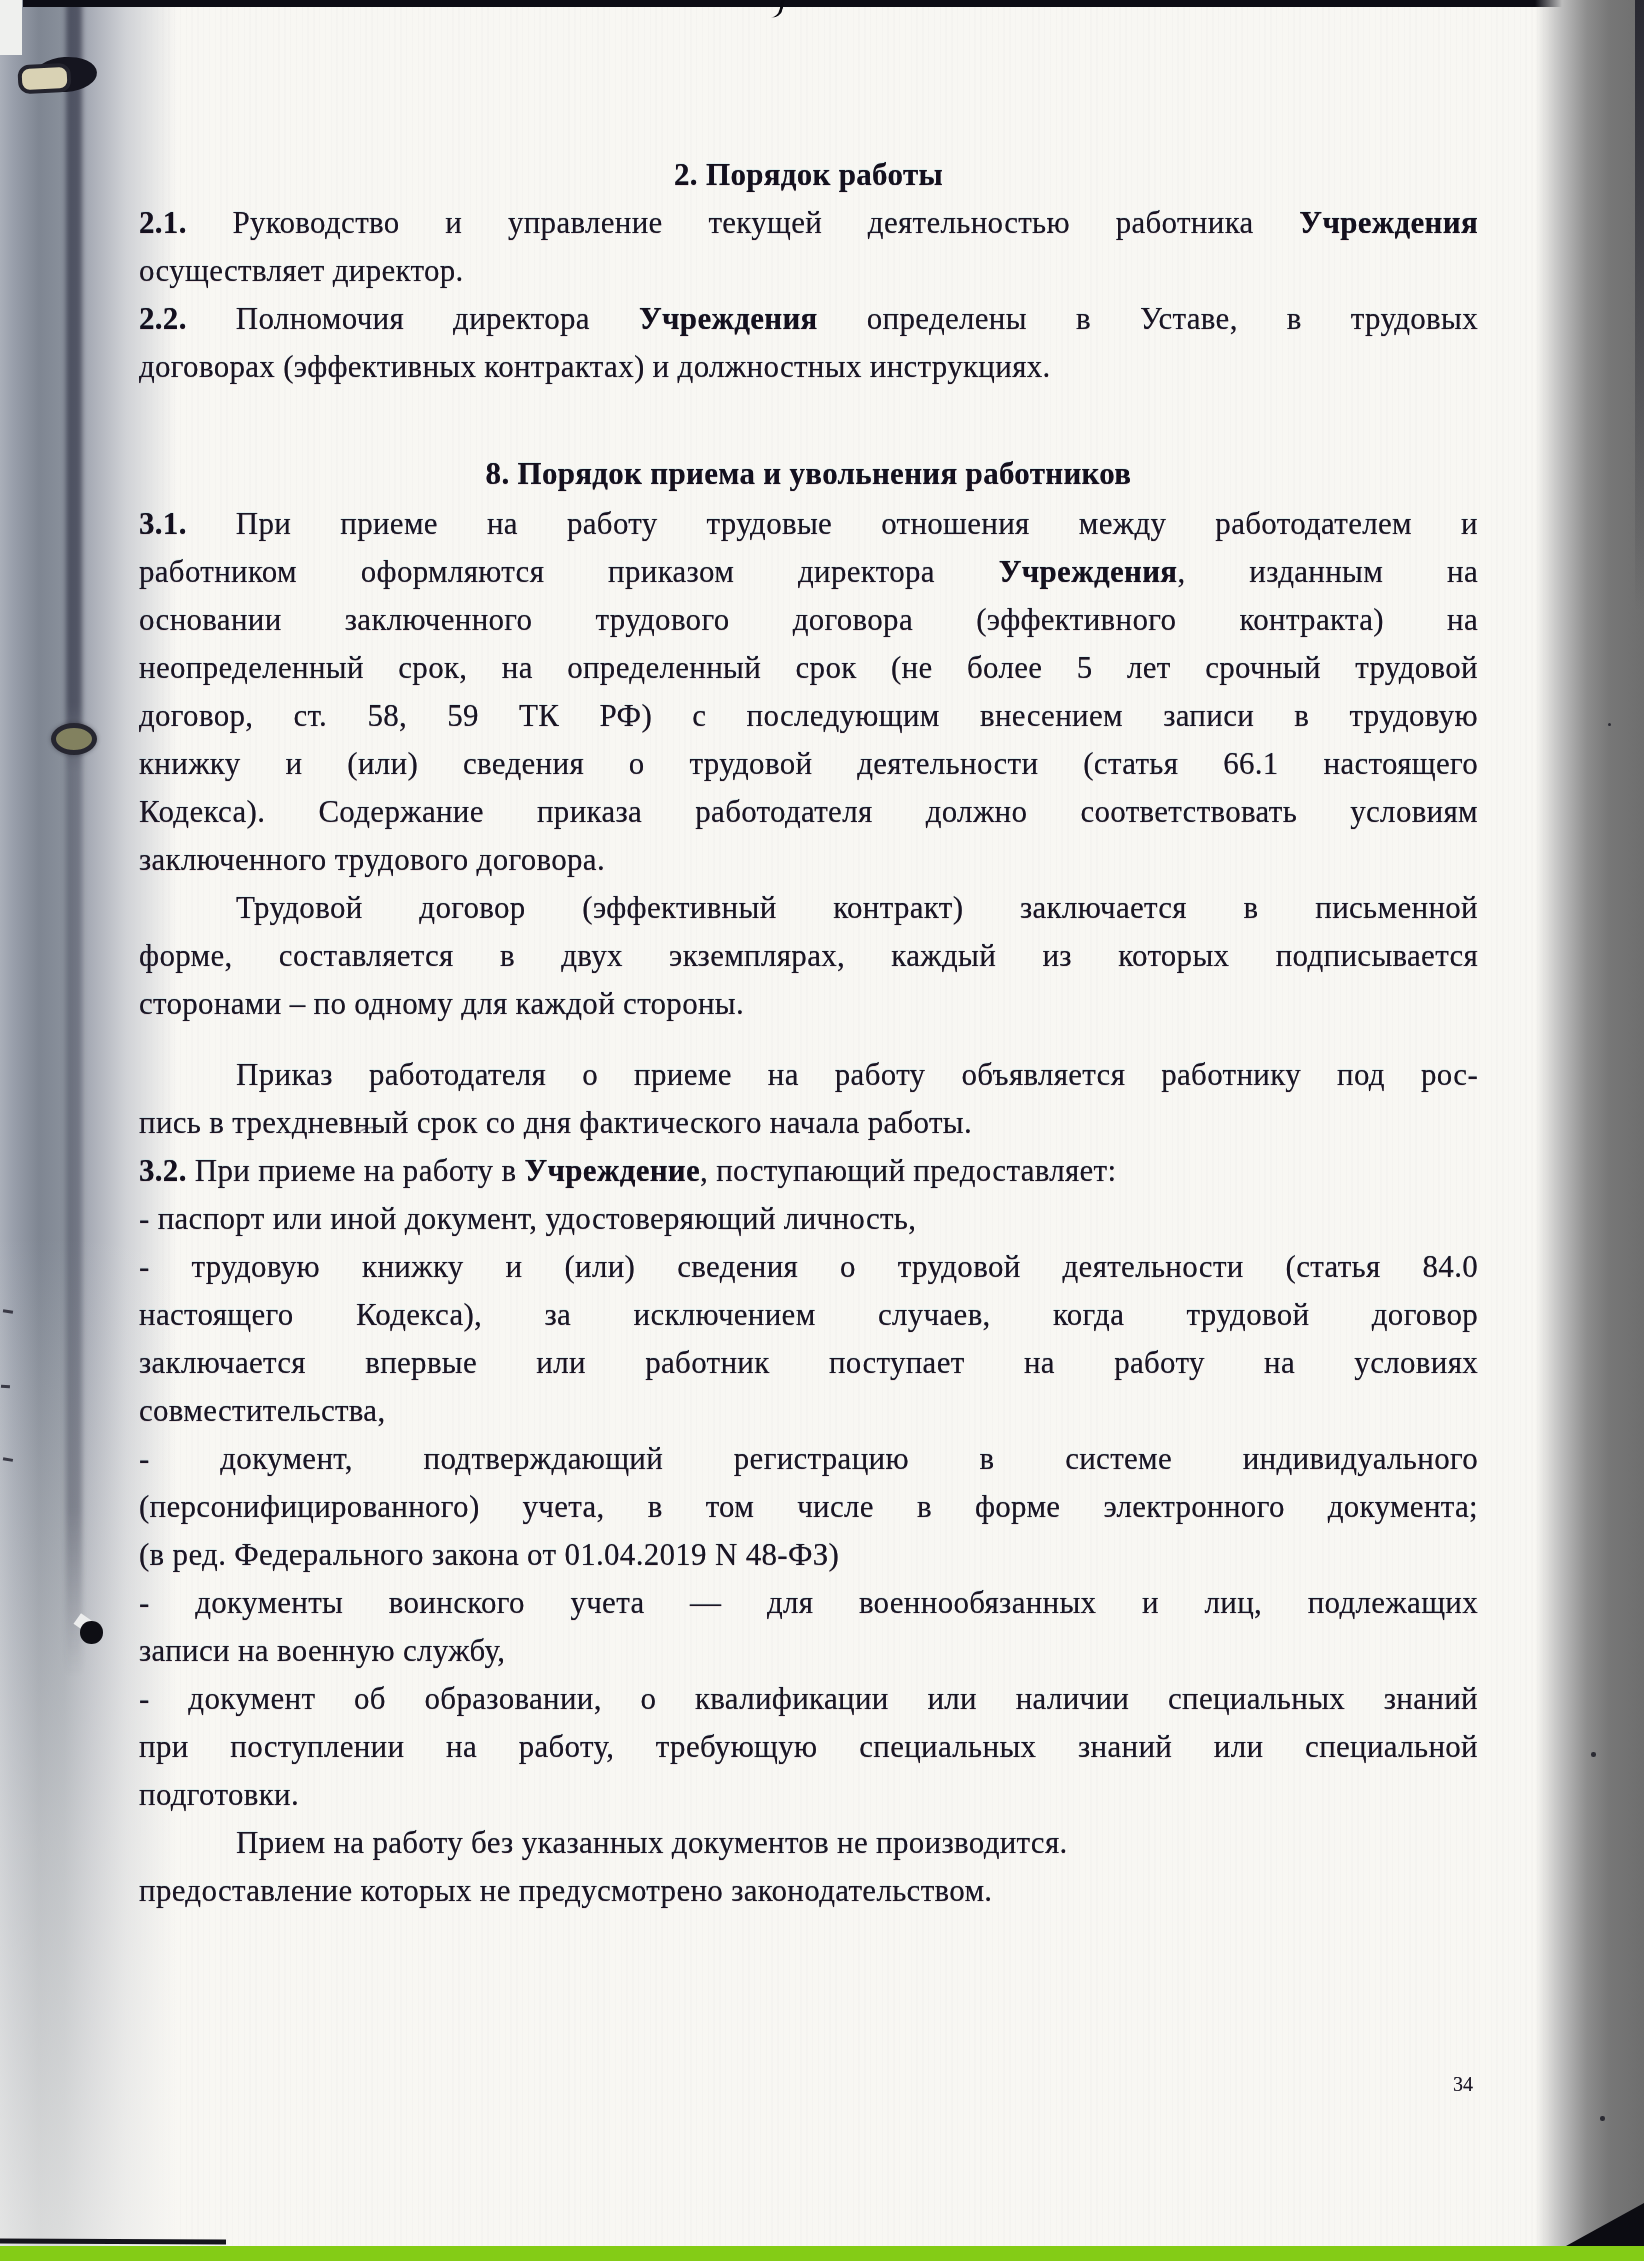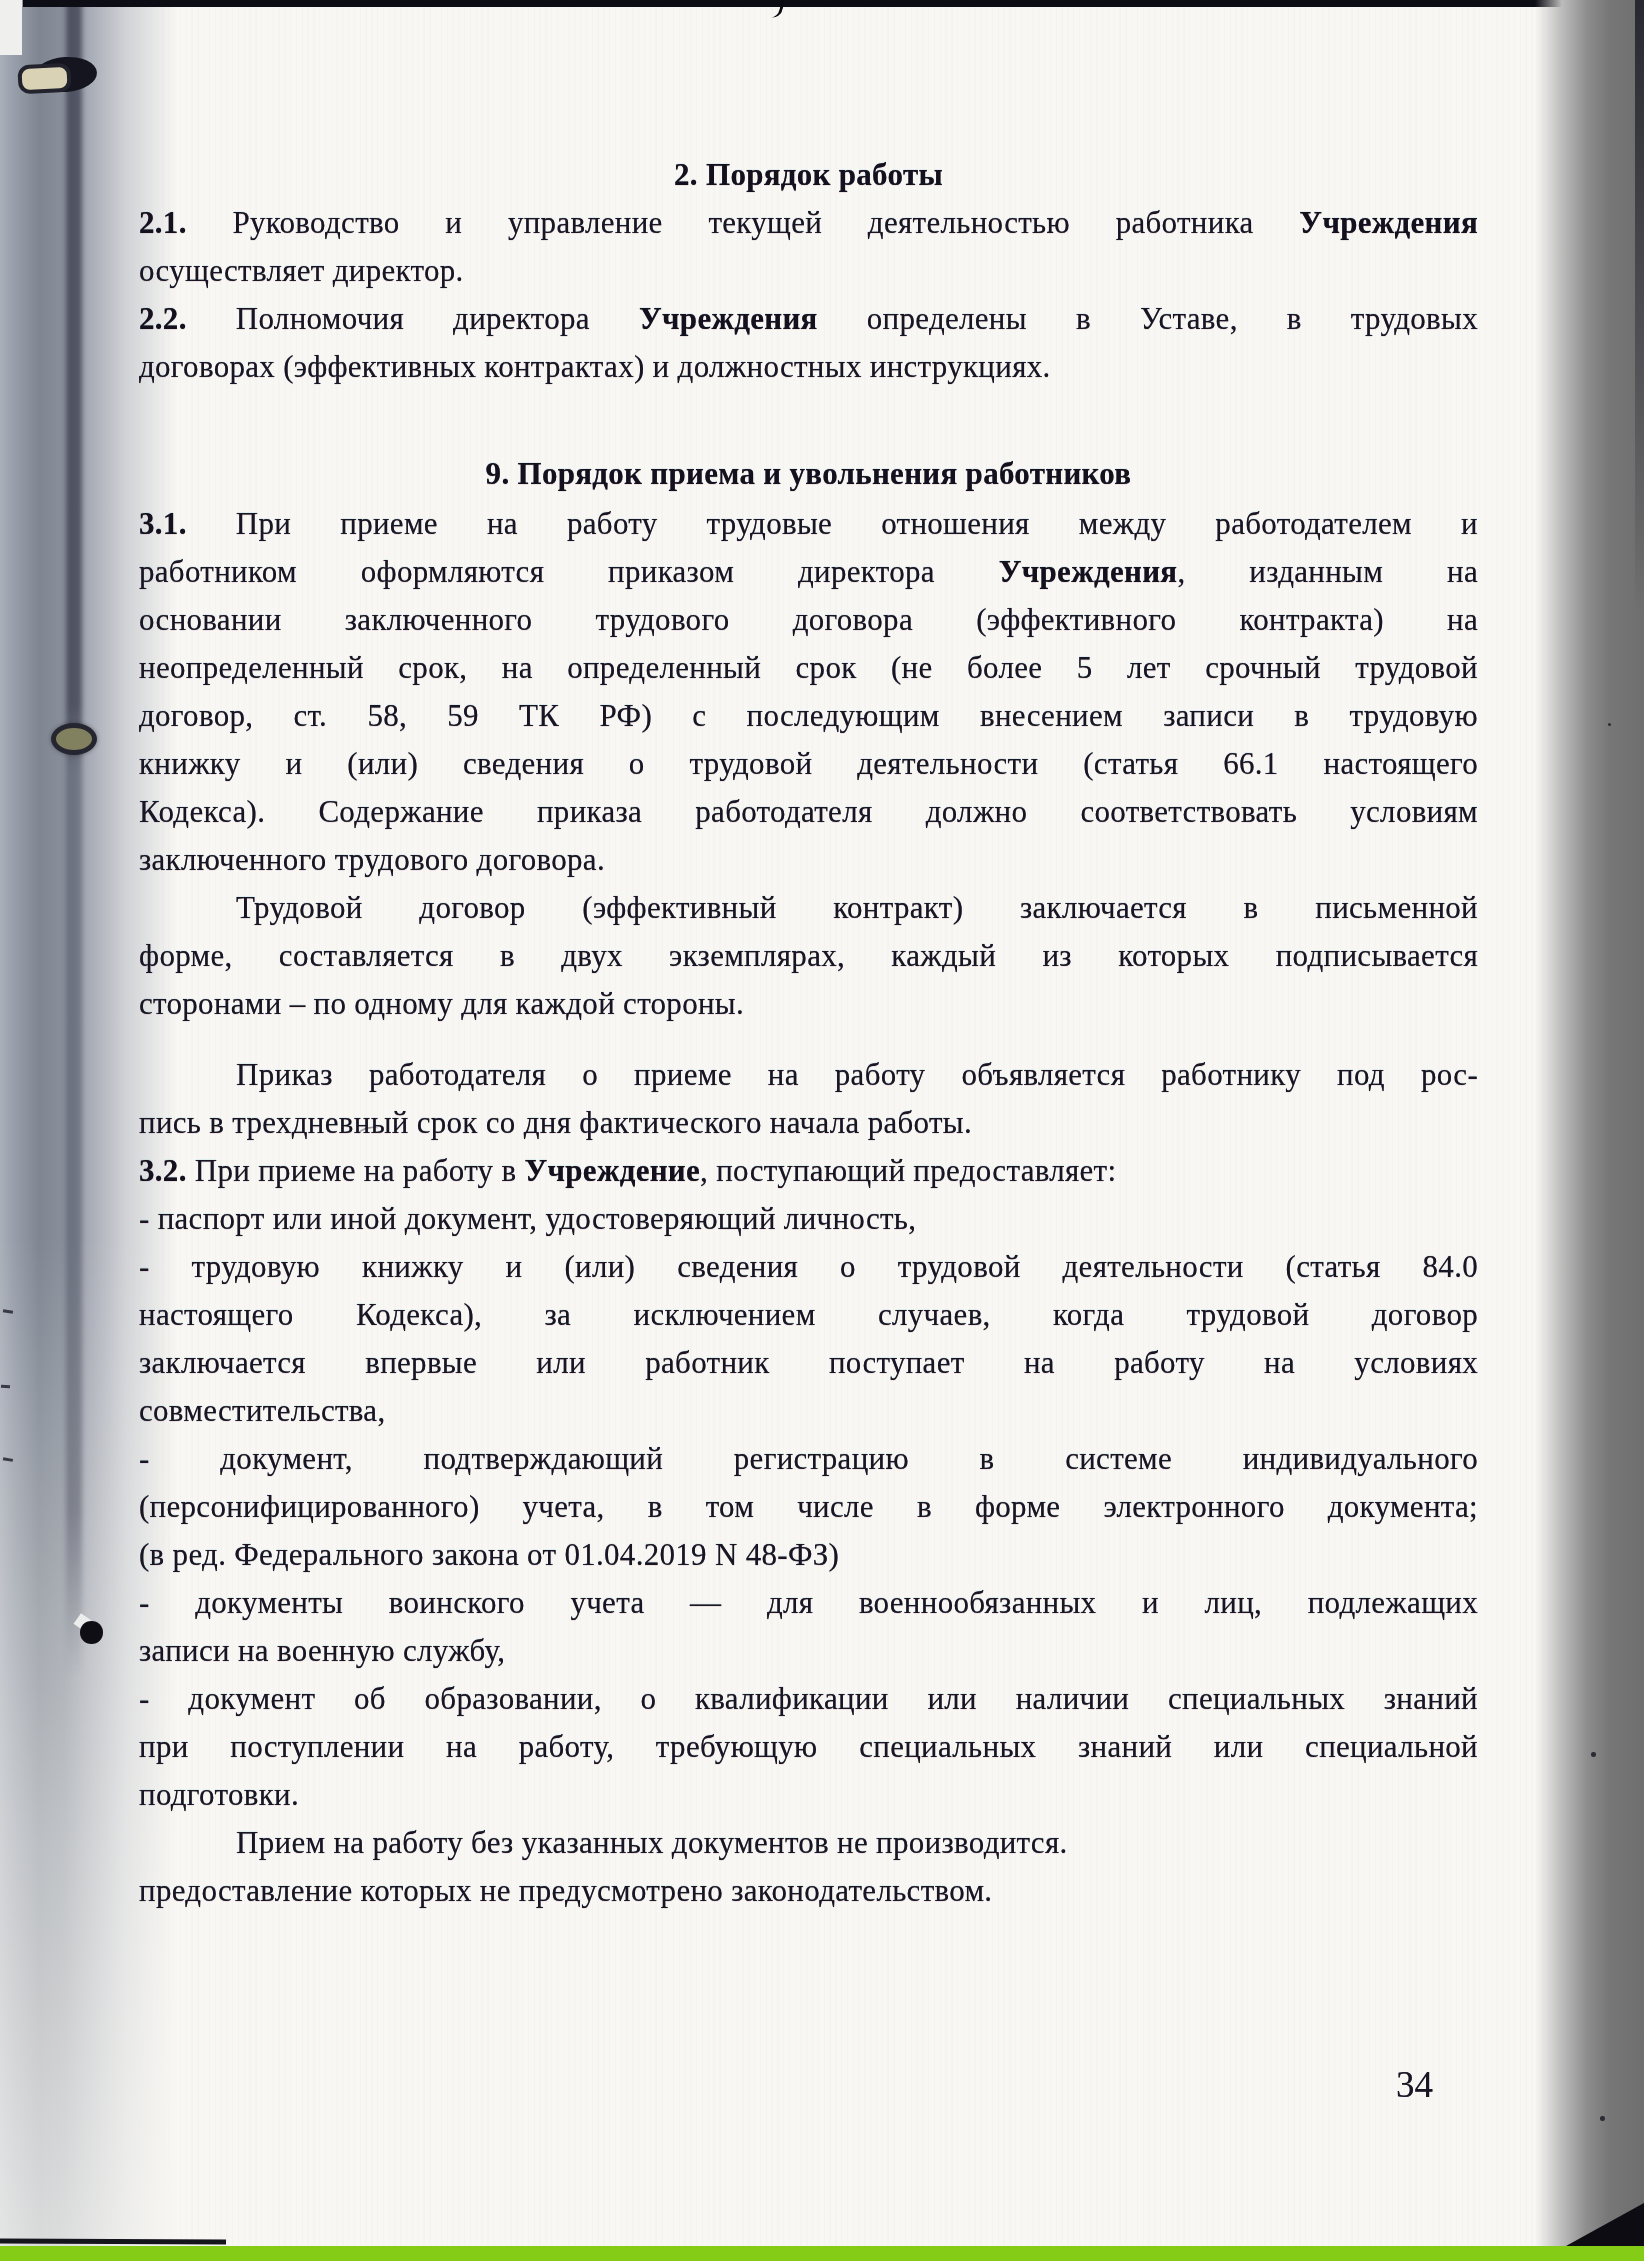--- a/index.html
+++ b/index.html
@@ -47,22 +47,22 @@
   .group{position:absolute;left:139px;width:1339px;}
   .g0{top:151px;} .g1{top:450px;} .g2{top:500px;} .g3{top:1051px;}
   .line{height:48px;line-height:48px;font-size:31px;letter-spacing:0.3px;
         text-shadow:0 0 0.6px rgba(20,16,32,0.55),0 -1.3px 0 rgba(0,170,200,0.10),0 1.3px 0 rgba(150,40,60,0.10);}
   .line b{font-weight:700;color:#14101e;}
   .line.justify{text-align:justify;text-align-last:justify;}
   .line.left{text-align:right;text-align-last:left;}
   .line.center{text-align:center;text-align-last:center;}
   .line.indent{padding-left:97px;}
   .line.heading{font-weight:700;}
-  .page-number{position:absolute;left:1396px;top:2065px;width:77px;font-size:37px;line-height:39px;
-        text-align:left;text-shadow:0 0 0.6px rgba(20,16,32,0.5);}
+  .page-number{position:absolute;left:1396px;top:2065px;width:77px;font-size:20px;line-height:39px;
+        text-align:right;text-shadow:0 0 0.6px rgba(20,16,32,0.5);}
 </style>
 </head>
 <body>
 
 <div class="page">
   <div class="paper"></div>
   <div class="paper-texture"></div>
   <div class="left-shadow"></div>
   <div class="left-shadow-fade"></div>
   <div class="fold-line"></div>
@@ -89,21 +89,21 @@
   <div class="speck speck3"></div>
 
   <div class="group g0">
       <div class="line center heading"><b>2. Порядок работы</b></div>
       <div class="line justify"><b>2.1.</b><span> Руководство и управление текущей деятельностью работника </span><b>Учреждения</b></div>
       <div class="line left"><span>осуществляет директор.</span></div>
       <div class="line justify"><b>2.2.</b><span> Полномочия директора </span><b>Учреждения</b><span> определены в Уставе, в трудовых</span></div>
       <div class="line left"><span>договорах (эффективных контрактах) и должностных инструкциях.</span></div>
     </div>
   <div class="group g1">
-      <div class="line center heading"><b>9. Порядок приема и увольнения работников</b></div>
+      <div class="line center heading"><b>8. Порядок приема и увольнения работников</b></div>
     </div>
   <div class="group g2">
       <div class="line justify"><b>3.1.</b><span> При приеме на работу трудовые отношения между работодателем и</span></div>
       <div class="line justify"><span>работником оформляются приказом директора </span><b>Учреждения</b><span>, изданным на</span></div>
       <div class="line justify"><span>основании заключенного трудового договора (эффективного контракта) на</span></div>
       <div class="line justify"><span>неопределенный срок, на определенный срок (не более 5 лет срочный трудовой</span></div>
       <div class="line justify"><span>договор, ст. 58, 59 ТК РФ) с последующим внесением записи в трудовую</span></div>
       <div class="line justify"><span>книжку и (или) сведения о трудовой деятельности (статья 66.1 настоящего</span></div>
       <div class="line justify"><span>Кодекса). Содержание приказа работодателя должно соответствовать условиям</span></div>
       <div class="line left"><span>заключенного трудового договора.</span></div>

